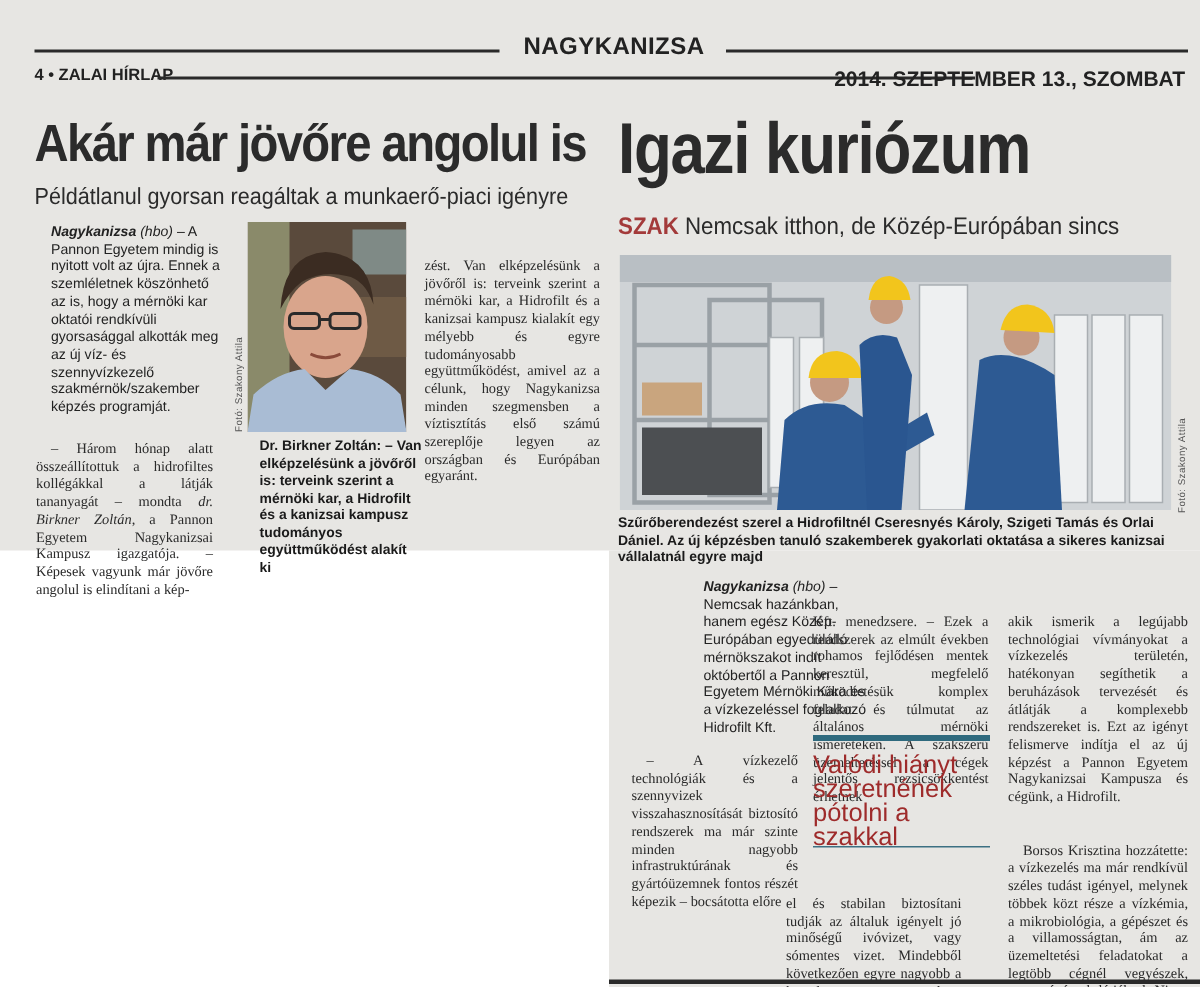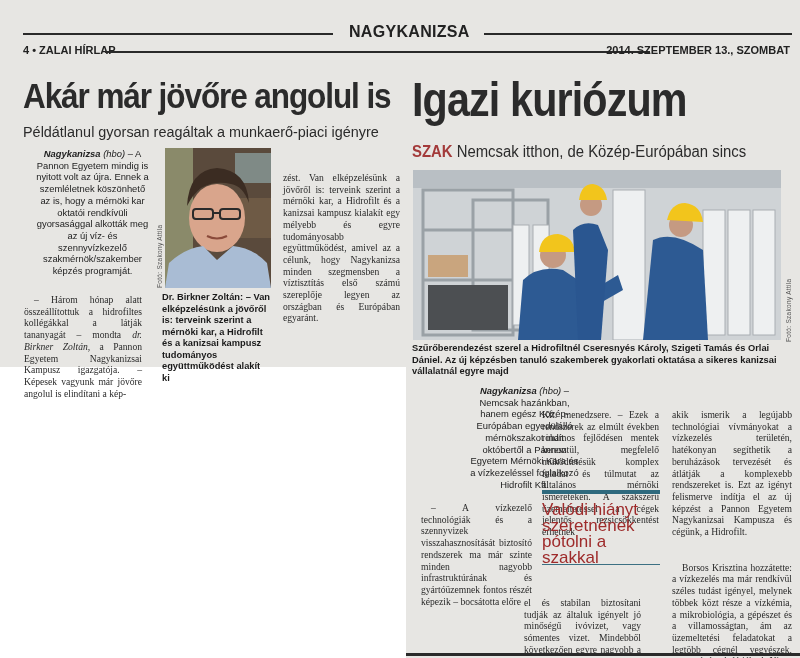--- a/index.html
+++ b/index.html
@@ -6,32 +6,32 @@
   html, body { width: 800px; height: 658px; background: #ffffff; overflow: hidden; }
   body { position: relative; font-family: "Liberation Serif", serif; color: #1e1e1e; }
 
   .paper { position: absolute; background: #e7e6e3; }
   #paper-top { left: 0; top: 0; width: 800px; height: 367px; }
   #paper-right { left: 406px; top: 367px; width: 394px; height: 291px; }
 
   .masthead-line { position: absolute; height: 2px; background: #2a2a2a; }
   .section-name { position: absolute; left: 349px; top: 23px; font-family: "Liberation Sans", sans-serif; font-weight: bold; font-size: 16px; letter-spacing: 0.3px; color: #222; }
   .page-label { position: absolute; left: 23px; top: 44px; font-family: "Liberation Sans", sans-serif; font-weight: bold; font-size: 11px; color: #222; }
-  .date-label { position: absolute; right: 10px; top: 44px; font-family: "Liberation Sans", sans-serif; font-weight: bold; font-size: 11px; color: #222; margin-left: 40px; }
+  .date-label { position: absolute; right: 10px; top: 44px; font-family: "Liberation Sans", sans-serif; font-weight: bold; font-size: 14px; color: #222; margin-left: 40px; }
 
   .headline-left { position: absolute; left: 23px; top: 76px; font-family: "Liberation Sans", sans-serif; font-weight: bold; font-size: 35px; letter-spacing: -1.2px; color: #2b2b2b; white-space: nowrap; transform: scaleX(0.9); transform-origin: left top; }
   .subhead-left { position: absolute; left: 23px; top: 123px; font-family: "Liberation Sans", sans-serif; font-size: 15.5px; color: #2b2b2b; white-space: nowrap; transform: scaleX(0.93); transform-origin: left top; }
   .headline-right { position: absolute; left: 412px; top: 72px; font-family: "Liberation Sans", sans-serif; font-weight: bold; font-size: 48px; letter-spacing: -1px; color: #2b2b2b; white-space: nowrap; transform: scaleX(0.86); transform-origin: left top; }
   .kicker { position: absolute; left: 412px; top: 143px; font-family: "Liberation Sans", sans-serif; font-size: 16px; color: #2b2b2b; white-space: nowrap; transform: scaleX(0.93); transform-origin: left top; }
   .kicker .tag { color: #a33a3a; font-weight: bold; }
 
   .col { position: absolute; font-size: 9.6px; line-height: 11.7px; text-align: justify; color: #2a2a2a; }
   .col p { text-indent: 10px; margin-top: 24px; }
   .col p.noindent { text-indent: 0; }
-  .lead { font-family: "Liberation Sans", sans-serif; font-size: 9.4px; line-height: 11.7px; text-align: center; color: #222; }
+  .lead { font-family: "Liberation Sans", sans-serif; font-size: 9.4px; line-height: 11.7px; text-align: left; color: #222; }
   .lead .place { font-weight: bold; font-style: italic; }
   .lead .byline { font-style: italic; }
   .col em { font-style: italic; }
 
   .photo { position: absolute; overflow: hidden; }
   .credit { position: absolute; font-family: "Liberation Sans", sans-serif; font-size: 6.5px; color: #555; transform: rotate(-90deg); transform-origin: left top; white-space: nowrap; letter-spacing: 0.3px; }
   .caption { position: absolute; font-family: "Liberation Sans", sans-serif; font-weight: bold; font-size: 9.3px; line-height: 11.5px; color: #1a1a1a; }
 
   .pullquote-bar { position: absolute; height: 4px; background: #2f6a7e; }
   .pullquote { position: absolute; font-family: "Liberation Sans", sans-serif; font-size: 17px; line-height: 16px; color: #9e2b2b; }
@@ -72,21 +72,21 @@
     <ellipse cx="52" cy="70" rx="28" ry="34" fill="#d9a58c"></ellipse>
     <path d="M22 58 Q24 22 52 20 Q82 22 84 55 Q78 38 66 36 Q50 32 36 40 Q28 46 22 58Z" fill="#3b2c22"></path>
     <rect x="28" y="61" width="20" height="10" rx="3" fill="none" stroke="#2a2a2a" stroke-width="2"></rect>
     <rect x="55" y="61" width="20" height="10" rx="3" fill="none" stroke="#2a2a2a" stroke-width="2"></rect>
     <line x1="48" y1="65" x2="55" y2="65" stroke="#2a2a2a" stroke-width="2"></line>
     <path d="M42 88 Q52 93 62 88" stroke="#8a4a3a" stroke-width="2" fill="none"></path>
     <path d="M0 140 L4 115 Q20 100 38 98 L52 112 L68 98 Q88 100 102 115 L106 140Z" fill="#a9bcd4"></path>
   </svg>
 </div>
 <div class="credit" style="left:156px; top:288px;">Fotó: Szakony Attila</div>
-<div class="caption" style="left:162px; top:292px; width:108px;">Dr. Birkner Zoltán: – Van elképzelésünk a jövőről is: terveink szerint a mérnöki kar, a Hidrofilt és a kanizsai kampusz tudományos együttműködést alakít ki</div>
+<div class="caption" style="left:173px; top:292px; width:108px;">Dr. Birkner Zoltán: – Van elképzelésünk a jövőről is: terveink szerint a mérnöki kar, a Hidrofilt és a kanizsai kampusz tudományos együttműködést alakít ki</div>
 
 <div class="col" style="left:283px; top:148px; width:117px;">
   <p class="noindent">zést. Van elképzelésünk a jövőről is: terveink szerint a mérnöki kar, a Hidrofilt és a kanizsai kampusz kialakít egy mélyebb és egyre tudományosabb együttműködést, amivel az a célunk, hogy Nagykanizsa minden szegmensben a víztisztítás első számú szereplője legyen az országban és Európában egyaránt.</p>
 </div>
 
 <div class="headline-right">Igazi kuriózum</div>
 <div class="kicker">
   <span class="tag">SZAK</span><span> Nemcsak itthon, de Közép-Európában sincs</span>
 </div>
 

